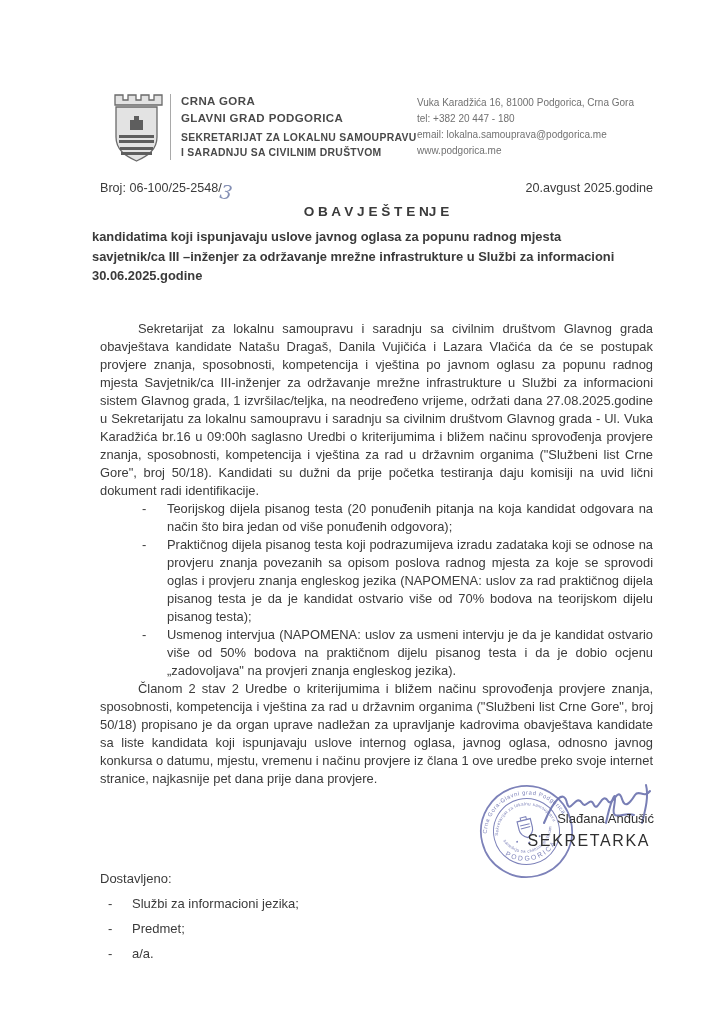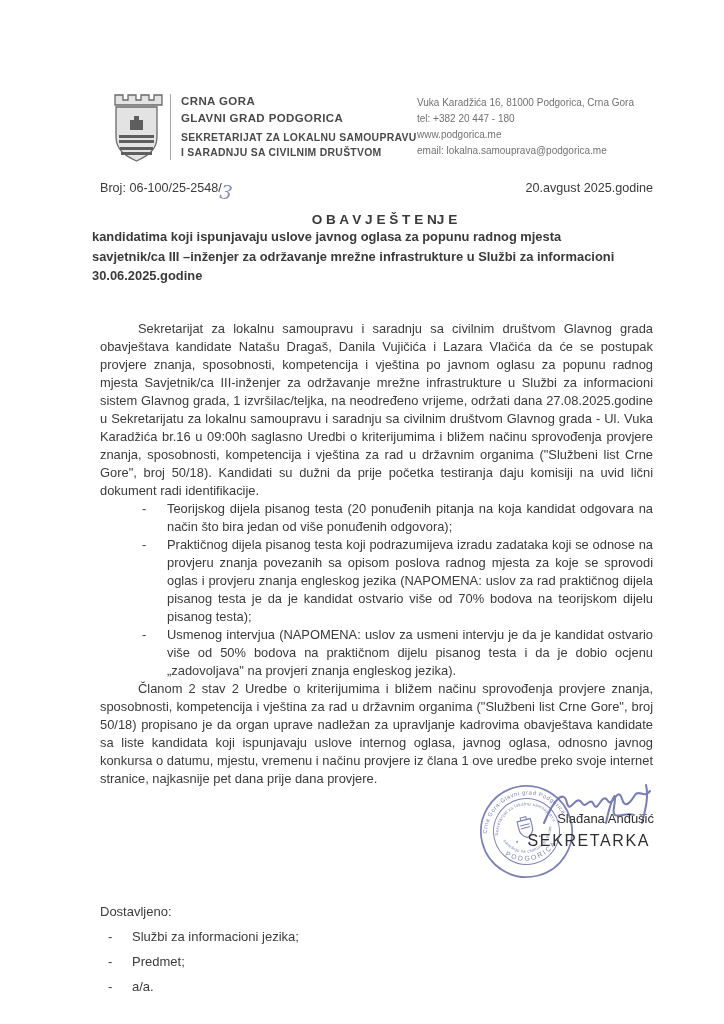--- a/index.html
+++ b/index.html
@@ -16,38 +16,38 @@
   .org-gap { height:4px; }
   .contact-block { position:absolute; left:417px; top:95px; }
   .contact-line { font-size:10px; color:#717171; line-height:16px; }
   
   .ref-row { position:absolute; left:100px; top:181px; width:553px; display:flex; justify-content:space-between; font-size:12.6px; }
   .hand-digit {
     display:inline-block; color:#8590b5; font-family:"DejaVu Serif", serif; font-style:italic;
     font-size:19px; transform:translate(-2px,7px) rotate(10deg); line-height:0;
   }
   
-  .doc-title { position:absolute; left:100px; top:204px; width:553px; margin:8px; text-align:center;
+  .doc-title { position:absolute; left:100px; top:204px; width:553px; margin:0; text-align:center;
     font-size:13.6px; font-weight:bold; color:#3a3a3a; }
   .subtitle { position:absolute; left:92px; top:227px; width:568px; text-align:left;
     font-size:12.9px; font-weight:bold; line-height:19.5px; color:#3a3a3a; }
   
   .body-text { position:absolute; left:100px; top:320px; width:553px; font-size:12.9px; line-height:18px; }
   .body-text p { margin:0; text-indent:38px; text-align:justify; }
   .body-text ul { margin:0; padding:0; list-style:none; }
   .body-text li { position:relative; padding-left:67px; text-align:justify; }
   .dash { position:absolute; left:42px; top:0; }
   
   .stamp { position:absolute; left:478px; top:783px; opacity:.8; transform:rotate(-14deg); }
   .scribble { position:absolute; left:540px; top:777px; opacity:.9; }
   .sig-name { position:absolute; top:811px; right:70px; font-size:13px; color:#2f2f2f; }
   .sig-role { position:absolute; top:832px; right:74px; font-size:16px; letter-spacing:1.6px; color:#2f2f2f; }
   
   .dist { position:absolute; left:100px; top:866px; font-size:13px; }
-  .dist-label { line-height:25px;margin-top:33px; }
+  .dist-label { line-height:25px; }
   .dist-item { position:relative; padding-left:32px; line-height:25px; }
   .dist-item .dash { left:8px; }
 </style>
 </head>
 <body>
 
 <div class="page">
 
   <svg class="logo" width="57" height="80" viewBox="0 0 57 80">
     <g stroke="#6a6a6a" stroke-width="1.3" fill="#e3e3e3">
@@ -68,22 +68,22 @@
     <div class="org-line-lg">CRNA GORA</div>
     <div class="org-line-lg">GLAVNI GRAD PODGORICA</div>
     <div class="org-gap"></div>
     <div class="org-line-sm">SEKRETARIJAT ZA LOKALNU SAMOUPRAVU</div>
     <div class="org-line-sm">I SARADNJU SA CIVILNIM DRUŠTVOM</div>
   </div>
 
   <div class="contact-block">
     <div class="contact-line">Vuka Karadžića 16, 81000 Podgorica, Crna Gora</div>
     <div class="contact-line">tel: +382 20 447 - 180</div>
+    <div class="contact-line">email: lokalna.samouprava@podgorica.me</div>
     <div class="contact-line">www.podgorica.me</div>
-    <div class="contact-line">email: lokalna.samouprava@podgorica.me</div>
   </div>
 
   <div class="ref-row">
     <span><span>Broj: 06-100/25-2548/</span><span class="hand-digit">3</span></span>
     <span>20.avgust 2025.godine</span>
   </div>
 
   <h1 class="doc-title">O B A V J E Š T E NJ E</h1>
   <div class="subtitle">
     <div>kandidatima koji ispunjavaju uslove javnog oglasa za popunu radnog mjesta</div>

